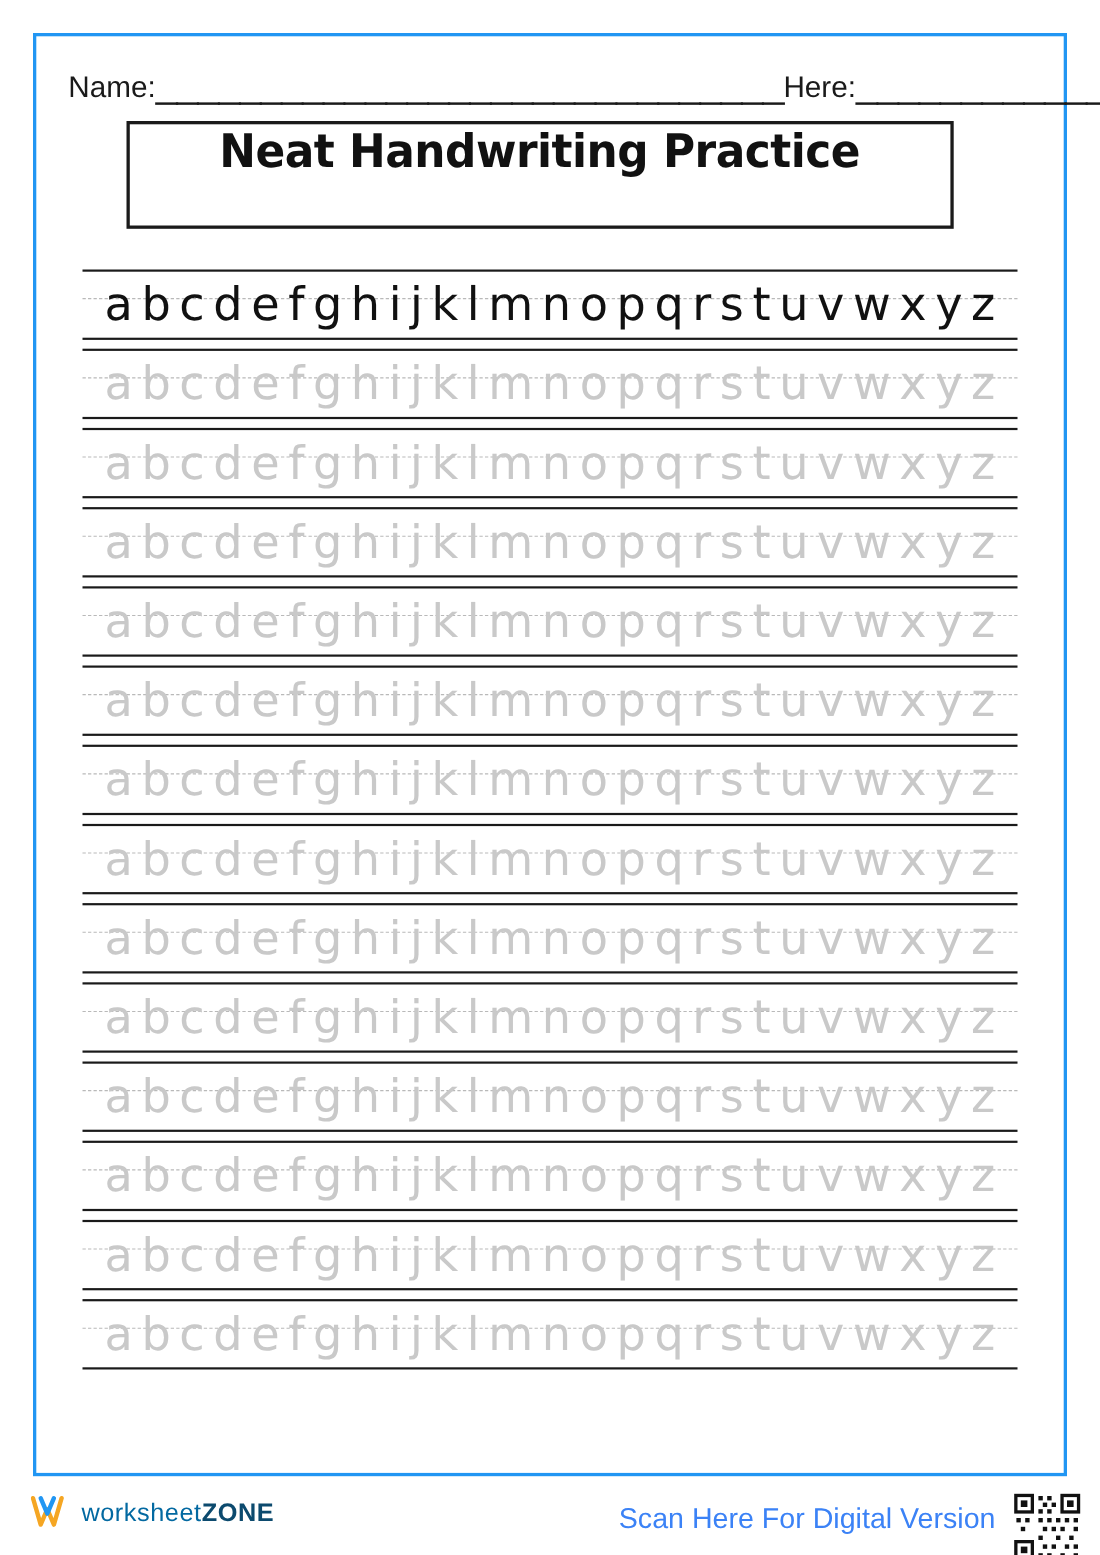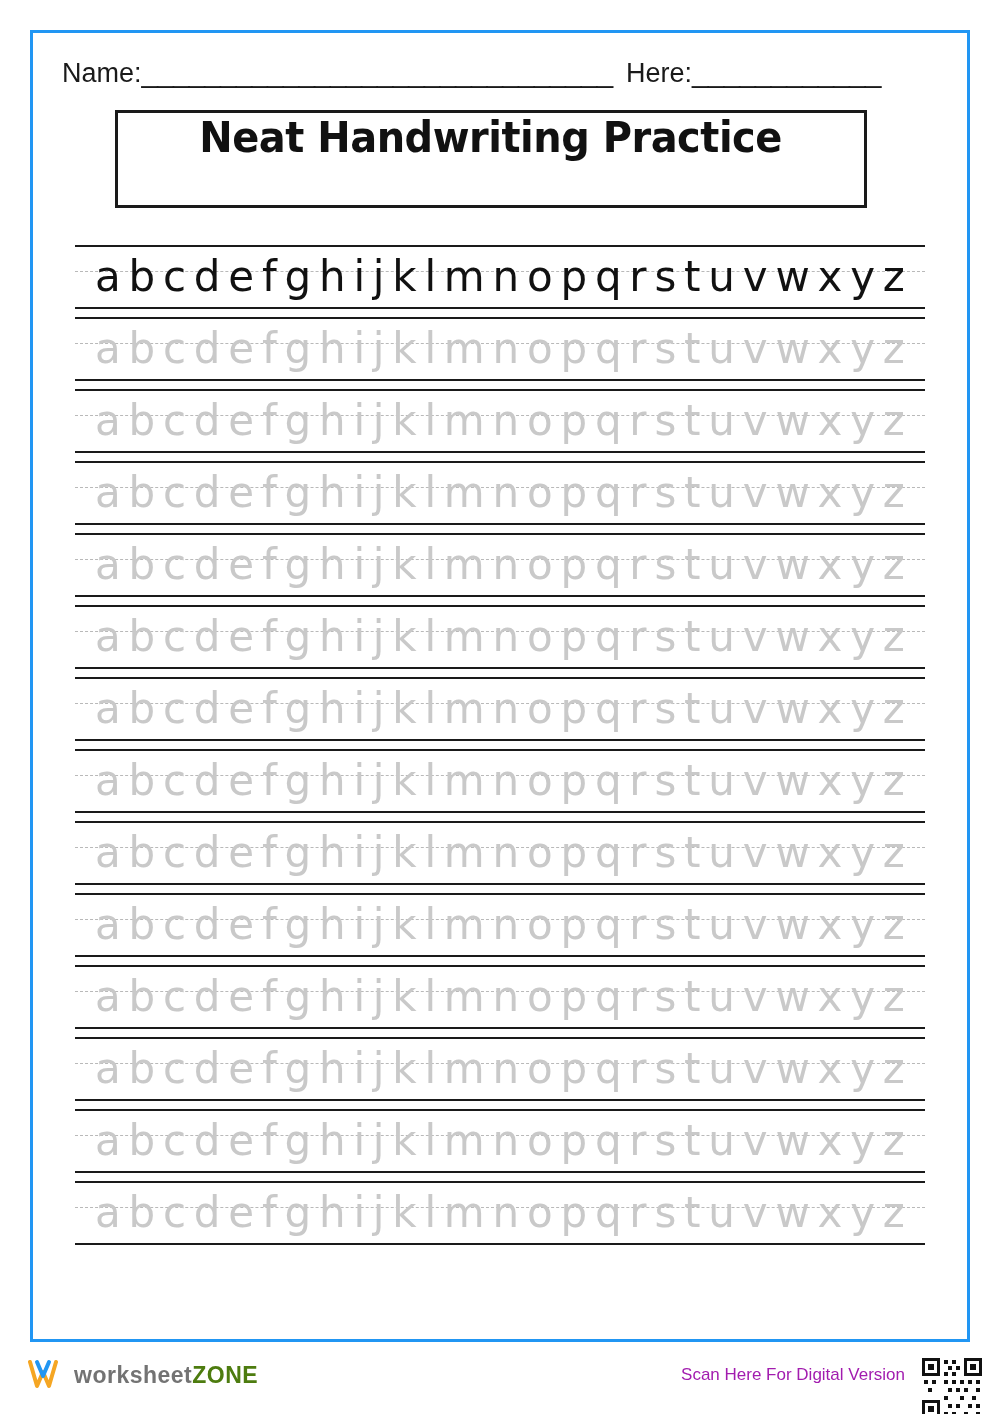--- a/index.html
+++ b/index.html
@@ -45,21 +45,21 @@
     display: flex;
     align-items: baseline;
     font-size: 27px;
     color: #1a1a1a;
     letter-spacing: 0px;
     white-space: nowrap;
   }
   .name-row .rule {
     display: inline-block;
     letter-spacing: -1px;
-    font-size: 30px;
+    font-size: 36px;
   }
   .gap { display: inline-block; width: 14px; }
 
   
   .title-box {
     position: absolute;
     left: 115px;
     top: 110px;
     width: 752px;
     height: 98px;
@@ -149,29 +149,29 @@
     align-items: center;
   }
   .brand-mark {
     width: 36px; height: 34px;
     margin-right: 10px;
   }
   .brand-text {
     font-size: 23px;
     letter-spacing: 0.5px;
   }
-  .brand-text .w { color: #737373; font-weight: bold; }
-  .brand-text .z { color: #4d7c0f; font-weight: bold; }
+  .brand-text .w { color: #0369a1; font-weight: normal; }
+  .brand-text .z { color: #0c4a6e; font-weight: bold; }
 
   .scan-text {
     position: absolute;
     right: 95px;
     top: 13px;
-    font-size: 17px;
-    color: #a21caf;
+    font-size: 26px;
+    color: #3b82f6;
   }
   .qr {
     position: absolute;
     right: 14px;
     top: 2px;
     width: 68px;
     height: 68px;
     background: #ffffff;
   }
 </style>

